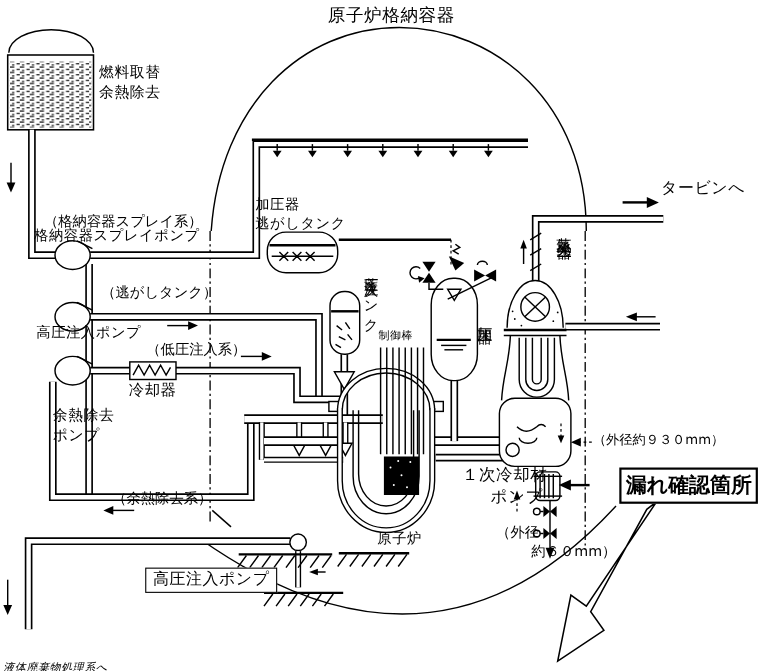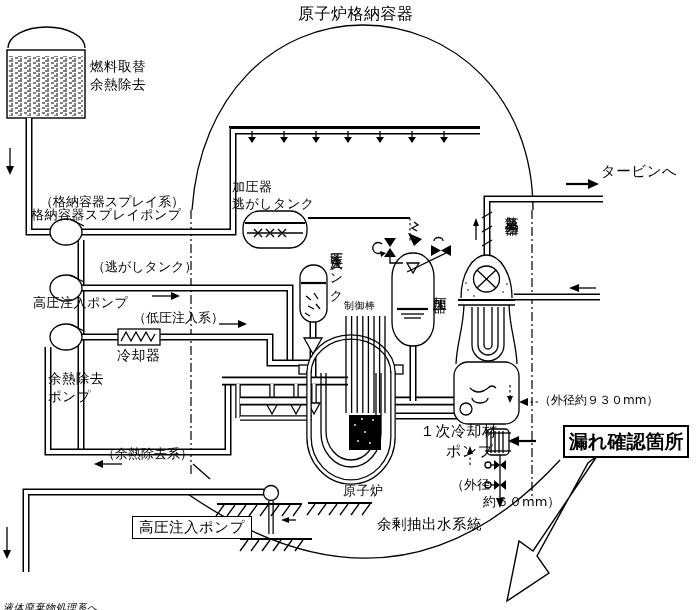--- a/index.html
+++ b/index.html
@@ -326,18 +326,17 @@
   <div style="padding-left:26px;">ポンプ</div>
 </div>
 
 <div class="lbl" style="left:343px;top:483px;font-size:13px;">原子炉</div>
 
 <div class="lbl" style="left:451px;top:477px;font-size:13px;letter-spacing:0;">
   <div>（外径</div>
   <div style="padding-left:8px;margin-left:24px;">約６０mm）</div>
 </div>
 
-<div class="lbl" style="left:377px;top:515px;font-size:14.5px;">余剰抽出水系統</div>
 <div class="lbl" style="left:102px;top:446px;font-size:13px;letter-spacing:0;">（余熱除去系）</div>
 <div class="lbl boxed" style="left:132px;top:516px;font-size:14.5px;">高圧注入ポンプ</div>
 <div class="lbl" style="left:3px;top:601px;font-size:10px;font-style:italic;">液体廃棄物処理系へ</div>
 
 </div>
 
 </body></html>

